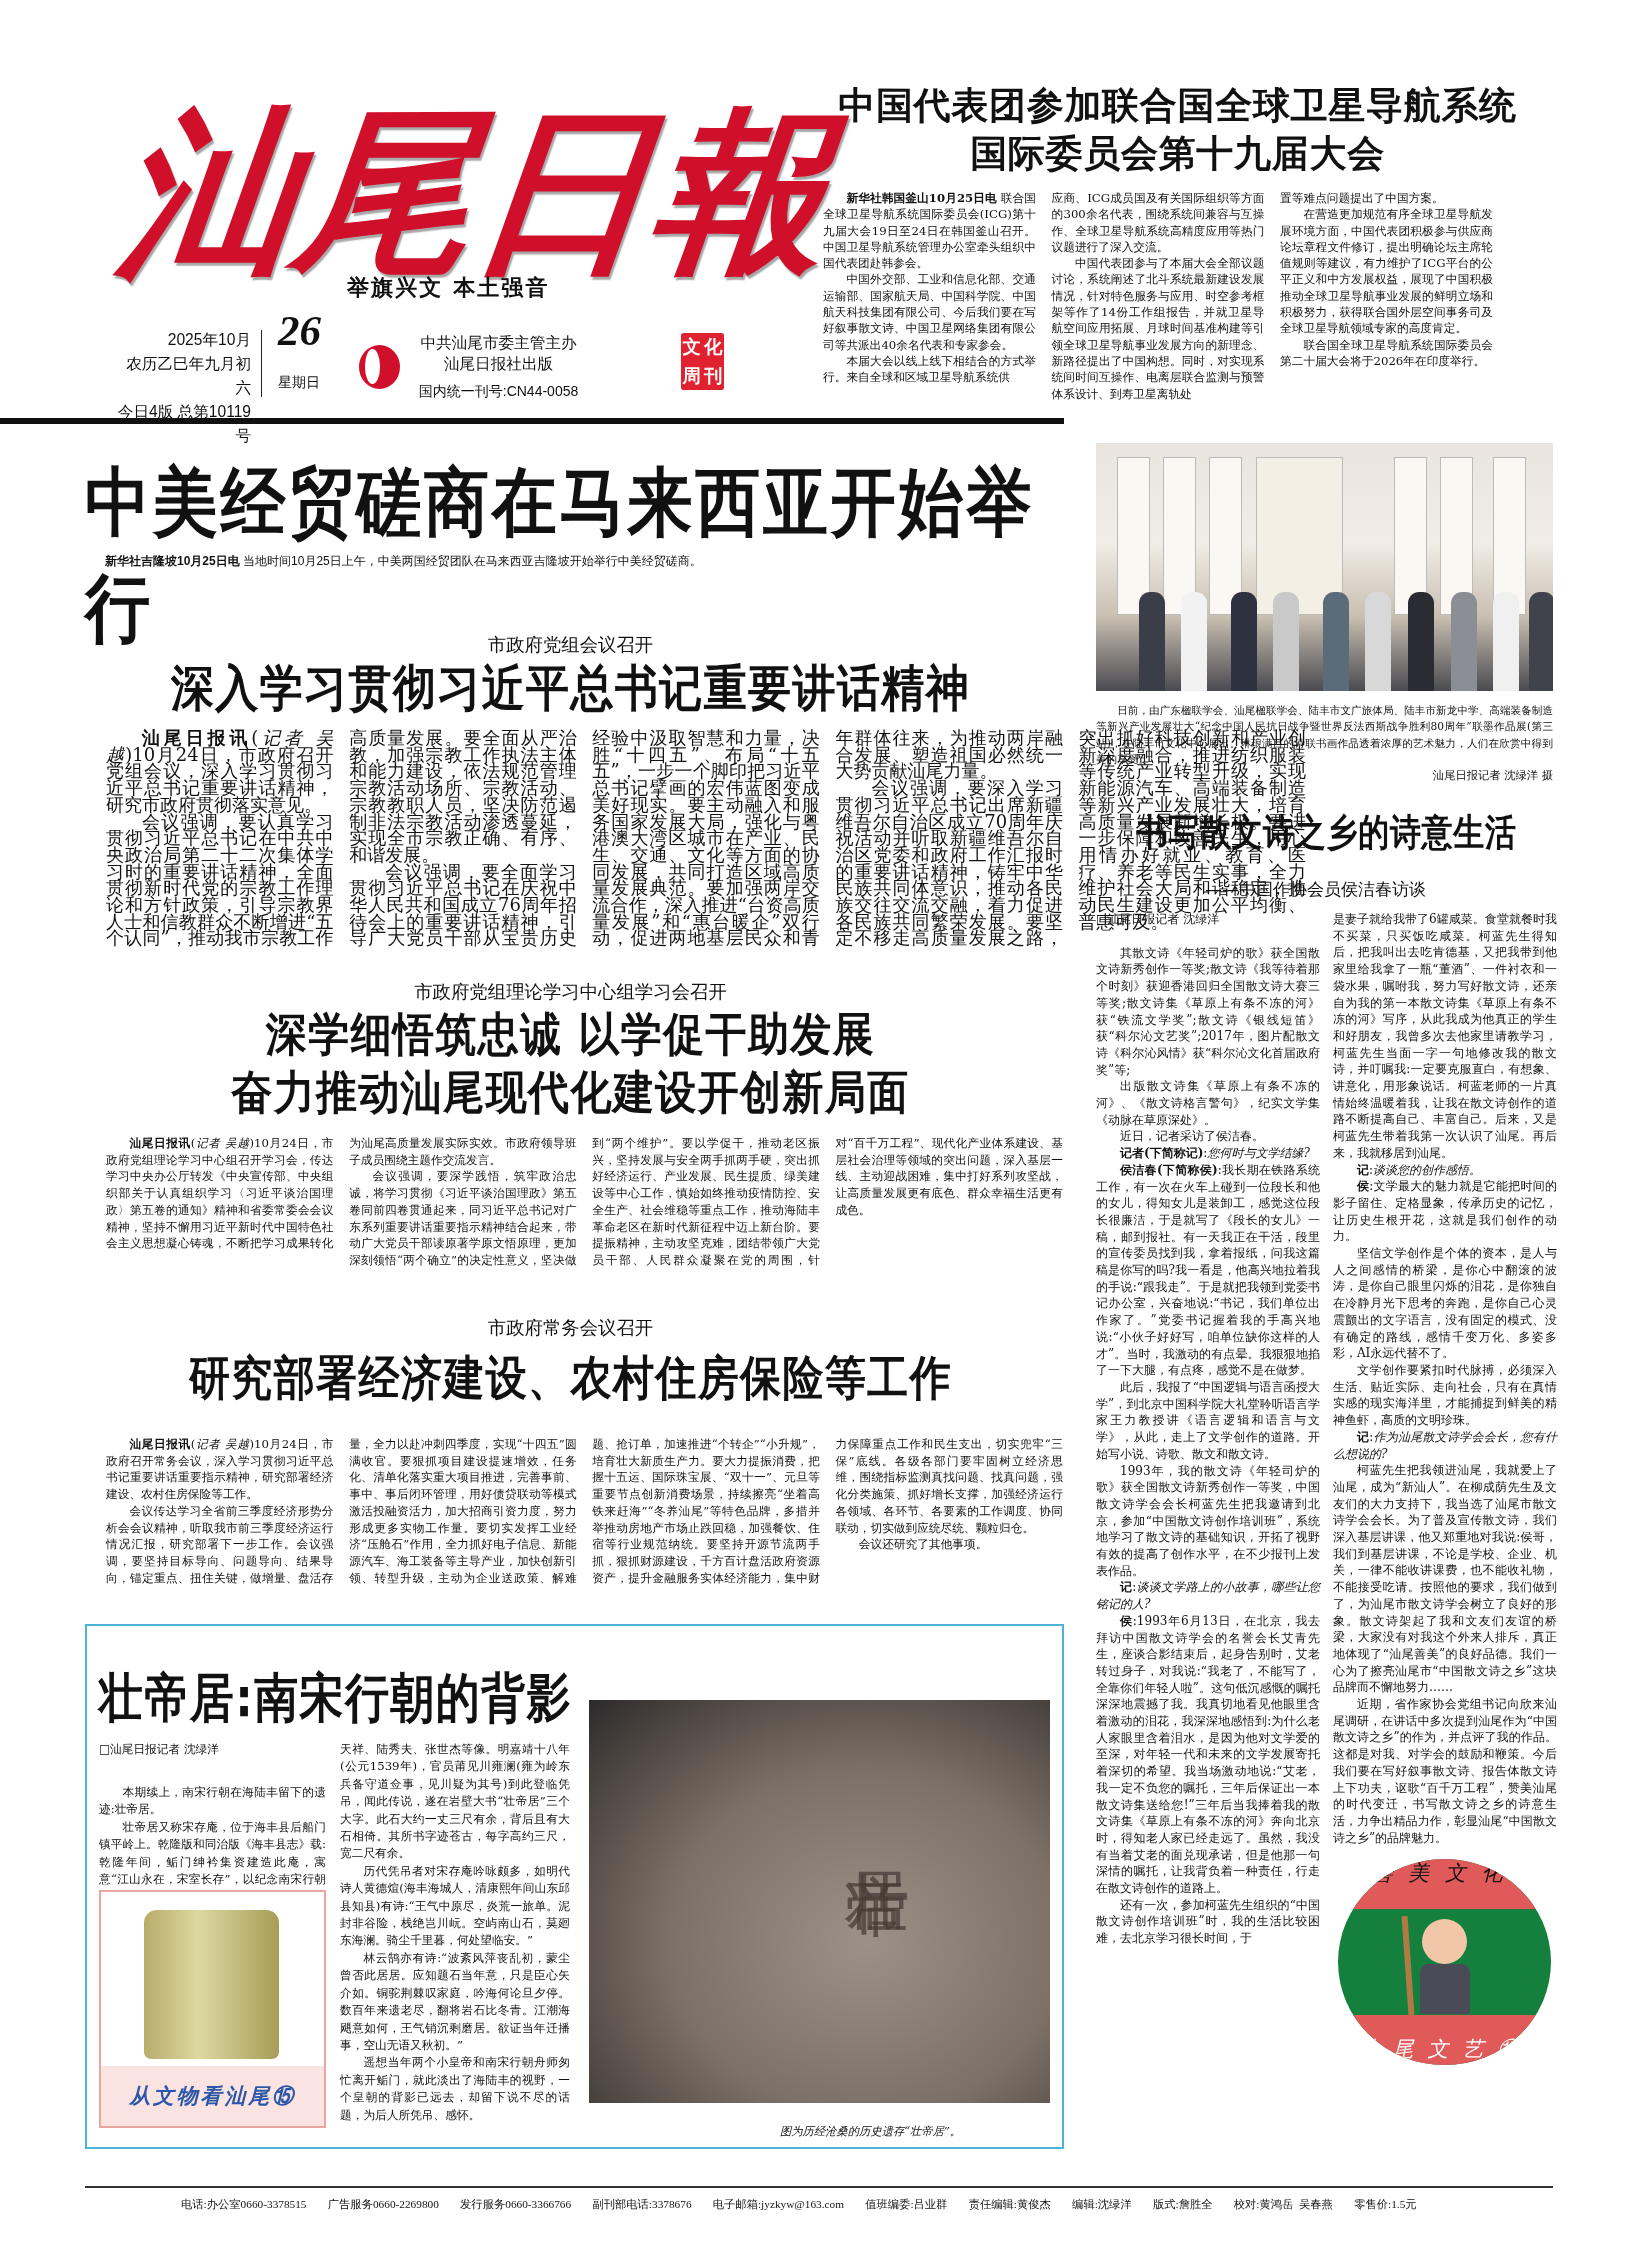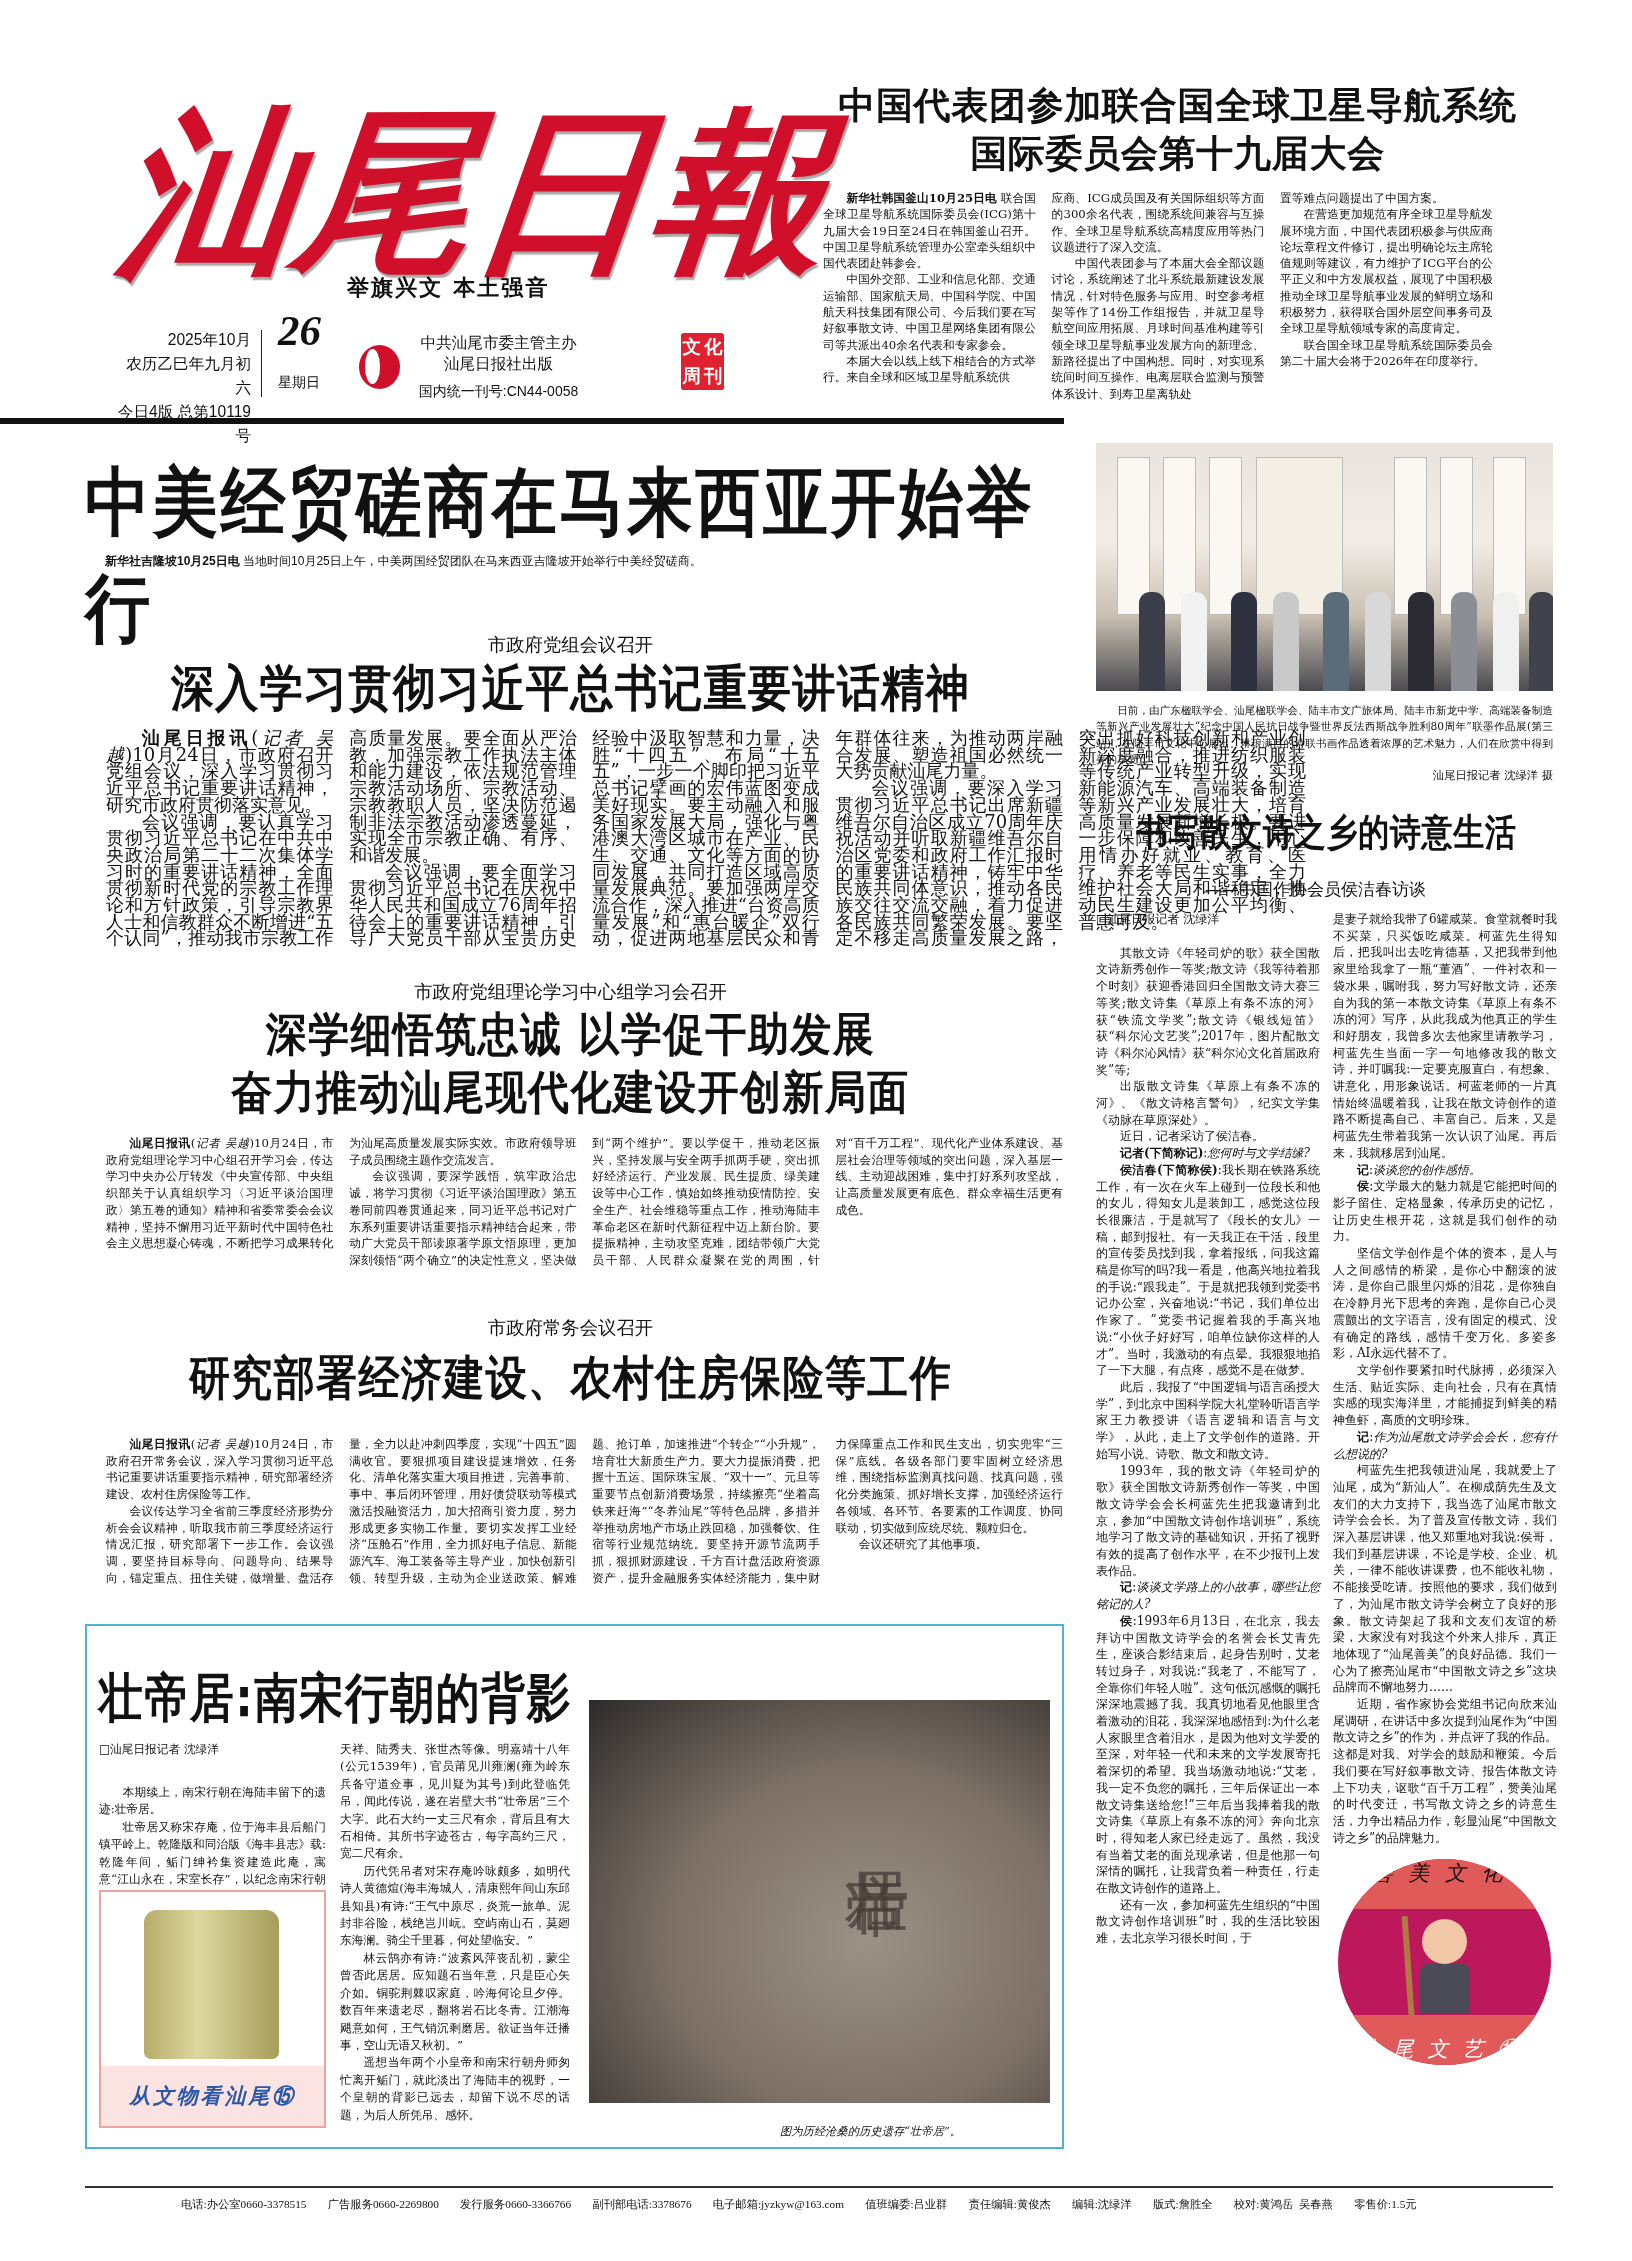--- a/index.html
+++ b/index.html
@@ -39,21 +39,21 @@
   .zhd-col{font-size:11.7px;line-height:17.4px;text-align:justify;}
   .jade{left:99px;top:1890px;width:227px;height:238px;border:2.1px solid #e7a7a0;box-sizing:border-box;background:#fff;}
   .jade .obj{position:absolute;left:43px;top:17.7px;width:135px;height:149px;background:linear-gradient(90deg,#b7ad6a,#ddd8a0 40%,#a59d58);border-radius:12.8px 12.8px 7px 7px;}
   .jade .label{position:absolute;left:0;bottom:0;width:100%;height:60px;background:#fbe3e1;color:#2b57a8;font-size:21px;font-style:italic;font-weight:bold;display:flex;align-items:center;justify-content:center;letter-spacing:2.8px;}
   .photo2{left:589px;top:1700px;width:461px;height:403px;background:radial-gradient(ellipse at 60% 60%,#9c9186 0%,#7d7167 50%,#46403c 85%,#2c2a2d 100%);overflow:hidden;}
   .photo2 .inscr{position:absolute;left:248px;top:121px;width:85px;height:269px;color:rgba(70,60,55,0.75);font-size:64px;writing-mode:vertical-rl;font-family:"DejaVu Serif",serif;}
   .caption2{left:780px;top:2124px;font-size:11.3px;font-style:italic;}
   .iv-head{left:1096px;top:808px;width:461px;text-align:center;font-family:"DejaVu Sans",sans-serif;font-weight:bold;font-size:31px;letter-spacing:0.7px;transform:scaleY(1.2);transform-origin:top;}
   .iv-sub{left:1205px;top:878px;font-size:17px;font-family:"DejaVu Sans",sans-serif;}
   .iv-cols{left:1096px;top:911px;width:461px;height:1248px;display:grid;grid-template-columns:1fr 1fr;column-gap:12.8px;font-size:12px;line-height:16.7px;text-align:justify;}
-  .emblem2{position:relative;width:213px;height:206px;margin:12.8px auto 0;border-radius:50%;overflow:hidden;background:#be185d;}
+  .emblem2{position:relative;width:213px;height:206px;margin:12.8px auto 0;border-radius:50%;overflow:hidden;background:#15803d;}
   .emblem2 .top{position:absolute;left:0;top:0;width:100%;height:50px;background:#e05a5a;}
   .emblem2 .bot{position:absolute;left:0;bottom:0;width:100%;height:50px;background:#e05a5a;}
   .emblem2 .ttxt{position:absolute;top:5.7px;width:100%;text-align:center;font-size:21px;font-style:italic;letter-spacing:15.6px;color:#111;}
   .emblem2 .btxt{position:absolute;bottom:7px;width:100%;text-align:center;font-size:21px;font-style:italic;letter-spacing:14px;color:#fff;}
   .emblem2 .fig{position:absolute;left:84px;top:60px;width:45px;height:45px;border-radius:50%;background:#f2c7a8;}
   .emblem2 .body{position:absolute;left:82px;top:105px;width:50px;height:50px;background:#4b4b57;border-radius:8.5px 8.5px 2.8px 2.8px;}
   .emblem2 .brush{position:absolute;left:67px;top:57px;width:5.7px;height:99px;background:#b07a45;transform:rotate(-4deg);}
   .footer-rule{left:85px;top:2186px;width:1468px;height:2.1px;background:#333;}
   .footer{left:181px;top:2197px;font-size:11.3px;font-family:"Liberation Serif",serif;white-space:nowrap;word-spacing:2.8px;}
   .footer span{margin-right:15.6px;}

